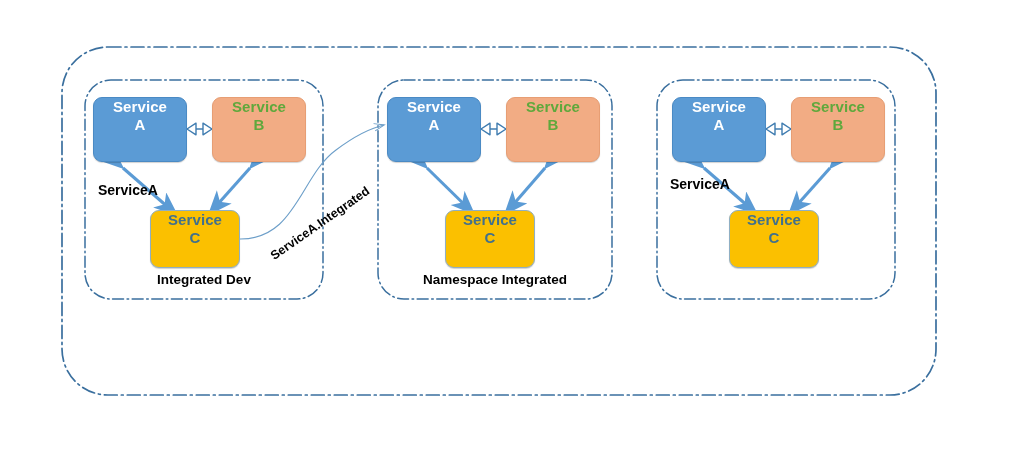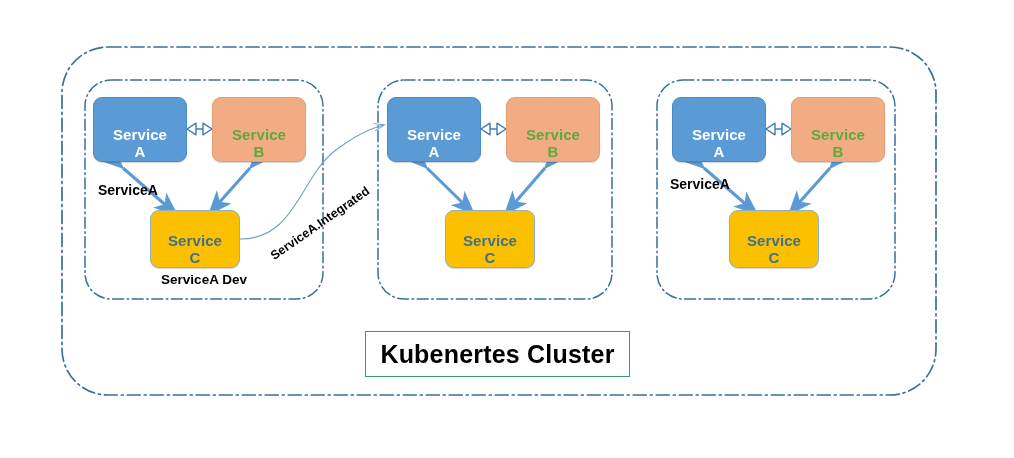--- a/index.html
+++ b/index.html
@@ -26,21 +26,21 @@
     height: 458px;
   }
   .svc-box {
     position: absolute;
     box-sizing: border-box;
     border-radius: 9px;
     border: 1px solid #7FA8C9;
     display: flex;
     flex-direction: column;
     align-items: center;
-    justify-content: flex-end;
+    justify-content: flex-start;
     line-height: 1.18;
     font-weight: bold;
     font-size: 15px;
     letter-spacing: 0.1px;
     text-align: center;
     box-shadow: 0 1px 1px rgba(0,0,0,0.18);
   }
   .svc-a {
     background: #5B9BD5;
     color: #ffffff;
@@ -165,48 +165,46 @@
   </div>
   <div class="svc-box svc-b" style="left:212px; top:97px; width:94px; height:65px;">
     <span class="svc-line-1">Service</span>
     <span class="svc-line-2">B</span>
   </div>
   <div class="svc-box svc-c" style="left:150px; top:210px; width:90px; height:58px;">
     <span class="svc-line-1">Service</span>
     <span class="svc-line-2">C</span>
   </div>
   <div class="edge-label" style="left:98px; top:182px;">ServiceA</div>
-  <div class="ns-label" style="left:85px; top:272px; width:238px;">ServiceA Dev</div>
+  <div class="ns-label" style="left:85px; top:272px; width:238px;">Integrated Dev</div>
 
   <div class="edge-label-rot" style="left:272px; top:250px;">ServiceA.Integrated</div>
 
   <div class="svc-box svc-a" style="left:387px; top:97px; width:94px; height:65px;">
     <span class="svc-line-1">Service</span>
     <span class="svc-line-2">A</span>
   </div>
   <div class="svc-box svc-b" style="left:506px; top:97px; width:94px; height:65px;">
     <span class="svc-line-1">Service</span>
     <span class="svc-line-2">B</span>
   </div>
   <div class="svc-box svc-c" style="left:445px; top:210px; width:90px; height:58px;">
     <span class="svc-line-1">Service</span>
     <span class="svc-line-2">C</span>
   </div>
+  <div class="ns-label" style="left:378px; top:272px; width:234px;">Namespace Integrated</div>
 
   <div class="svc-box svc-a" style="left:672px; top:97px; width:94px; height:65px;">
     <span class="svc-line-1">Service</span>
     <span class="svc-line-2">A</span>
   </div>
   <div class="svc-box svc-b" style="left:791px; top:97px; width:94px; height:65px;">
     <span class="svc-line-1">Service</span>
     <span class="svc-line-2">B</span>
   </div>
   <div class="svc-box svc-c" style="left:729px; top:210px; width:90px; height:58px;">
     <span class="svc-line-1">Service</span>
     <span class="svc-line-2">C</span>
   </div>
   <div class="edge-label" style="left:670px; top:176px;">ServiceA</div>
 
-  <div id="cluster-title-box">
-    <span class="title-text">Kubenertes Cluster</span>
-  </div>
 
 </div>
 
 </body></html>

